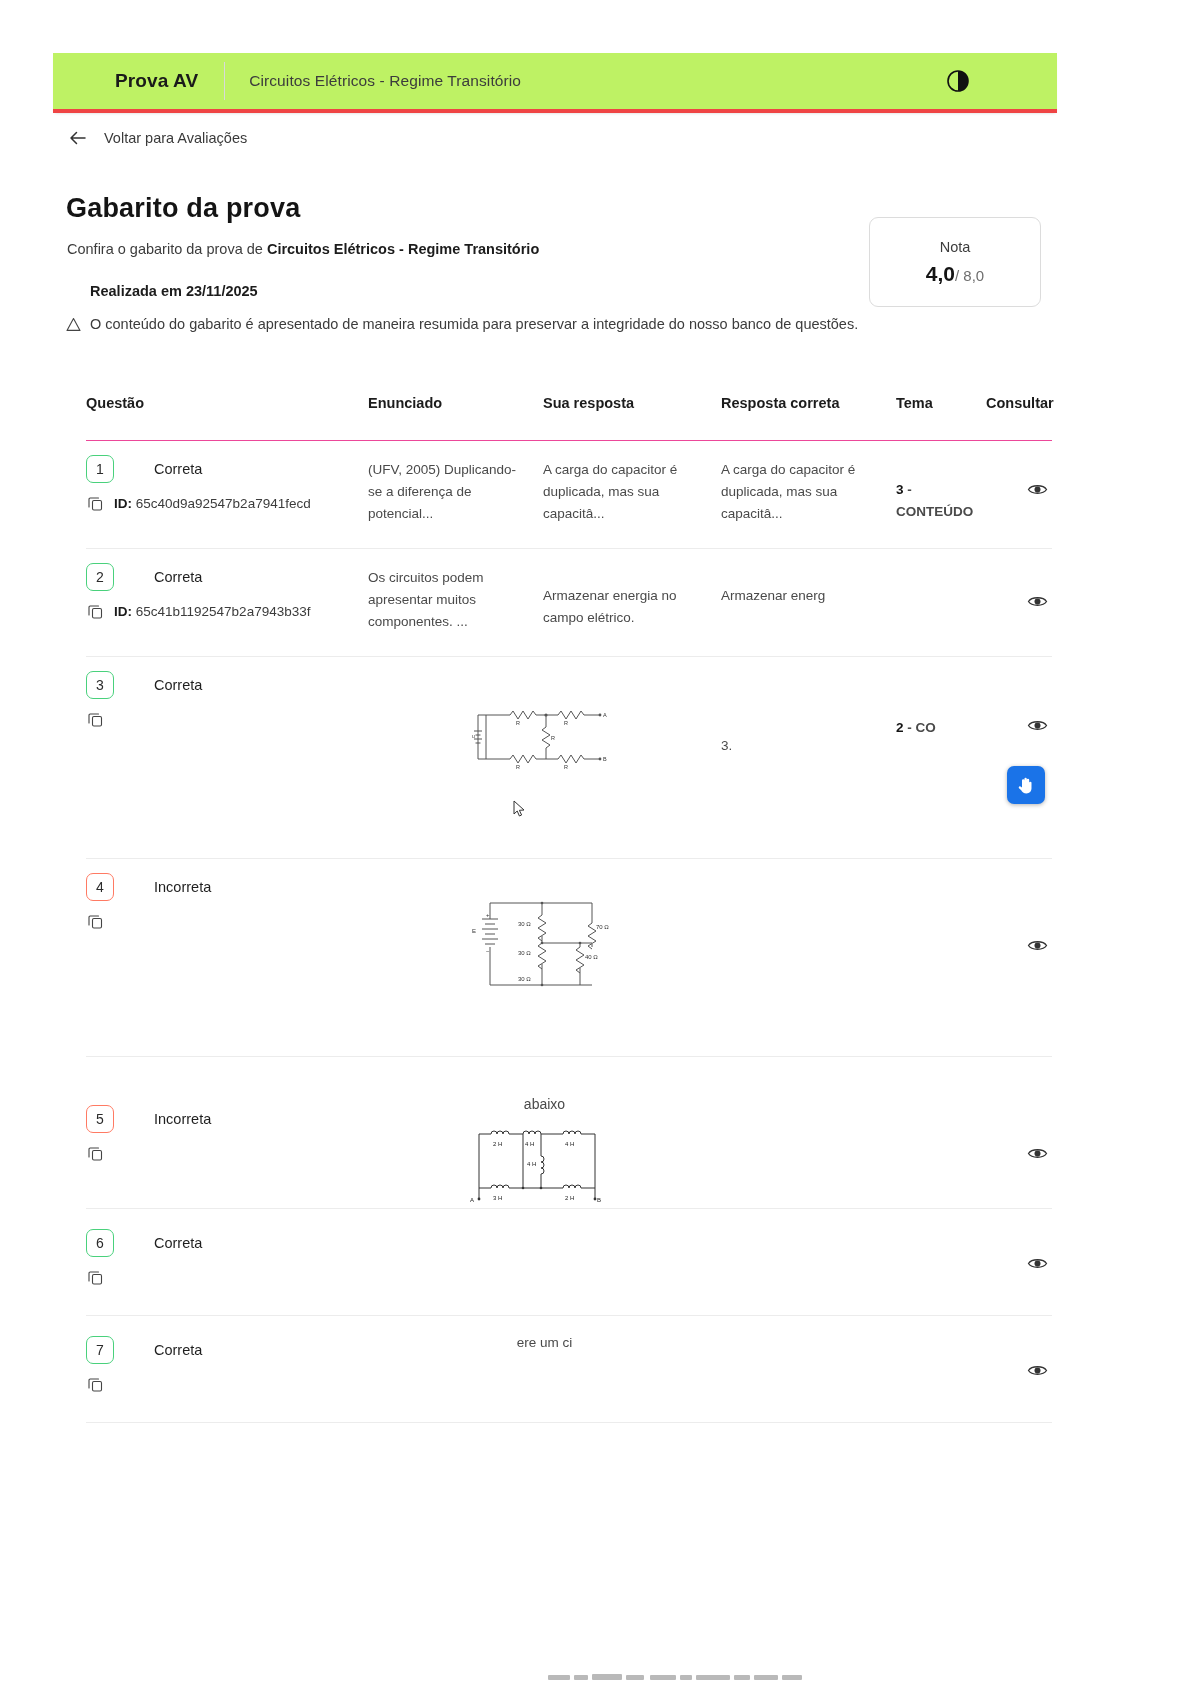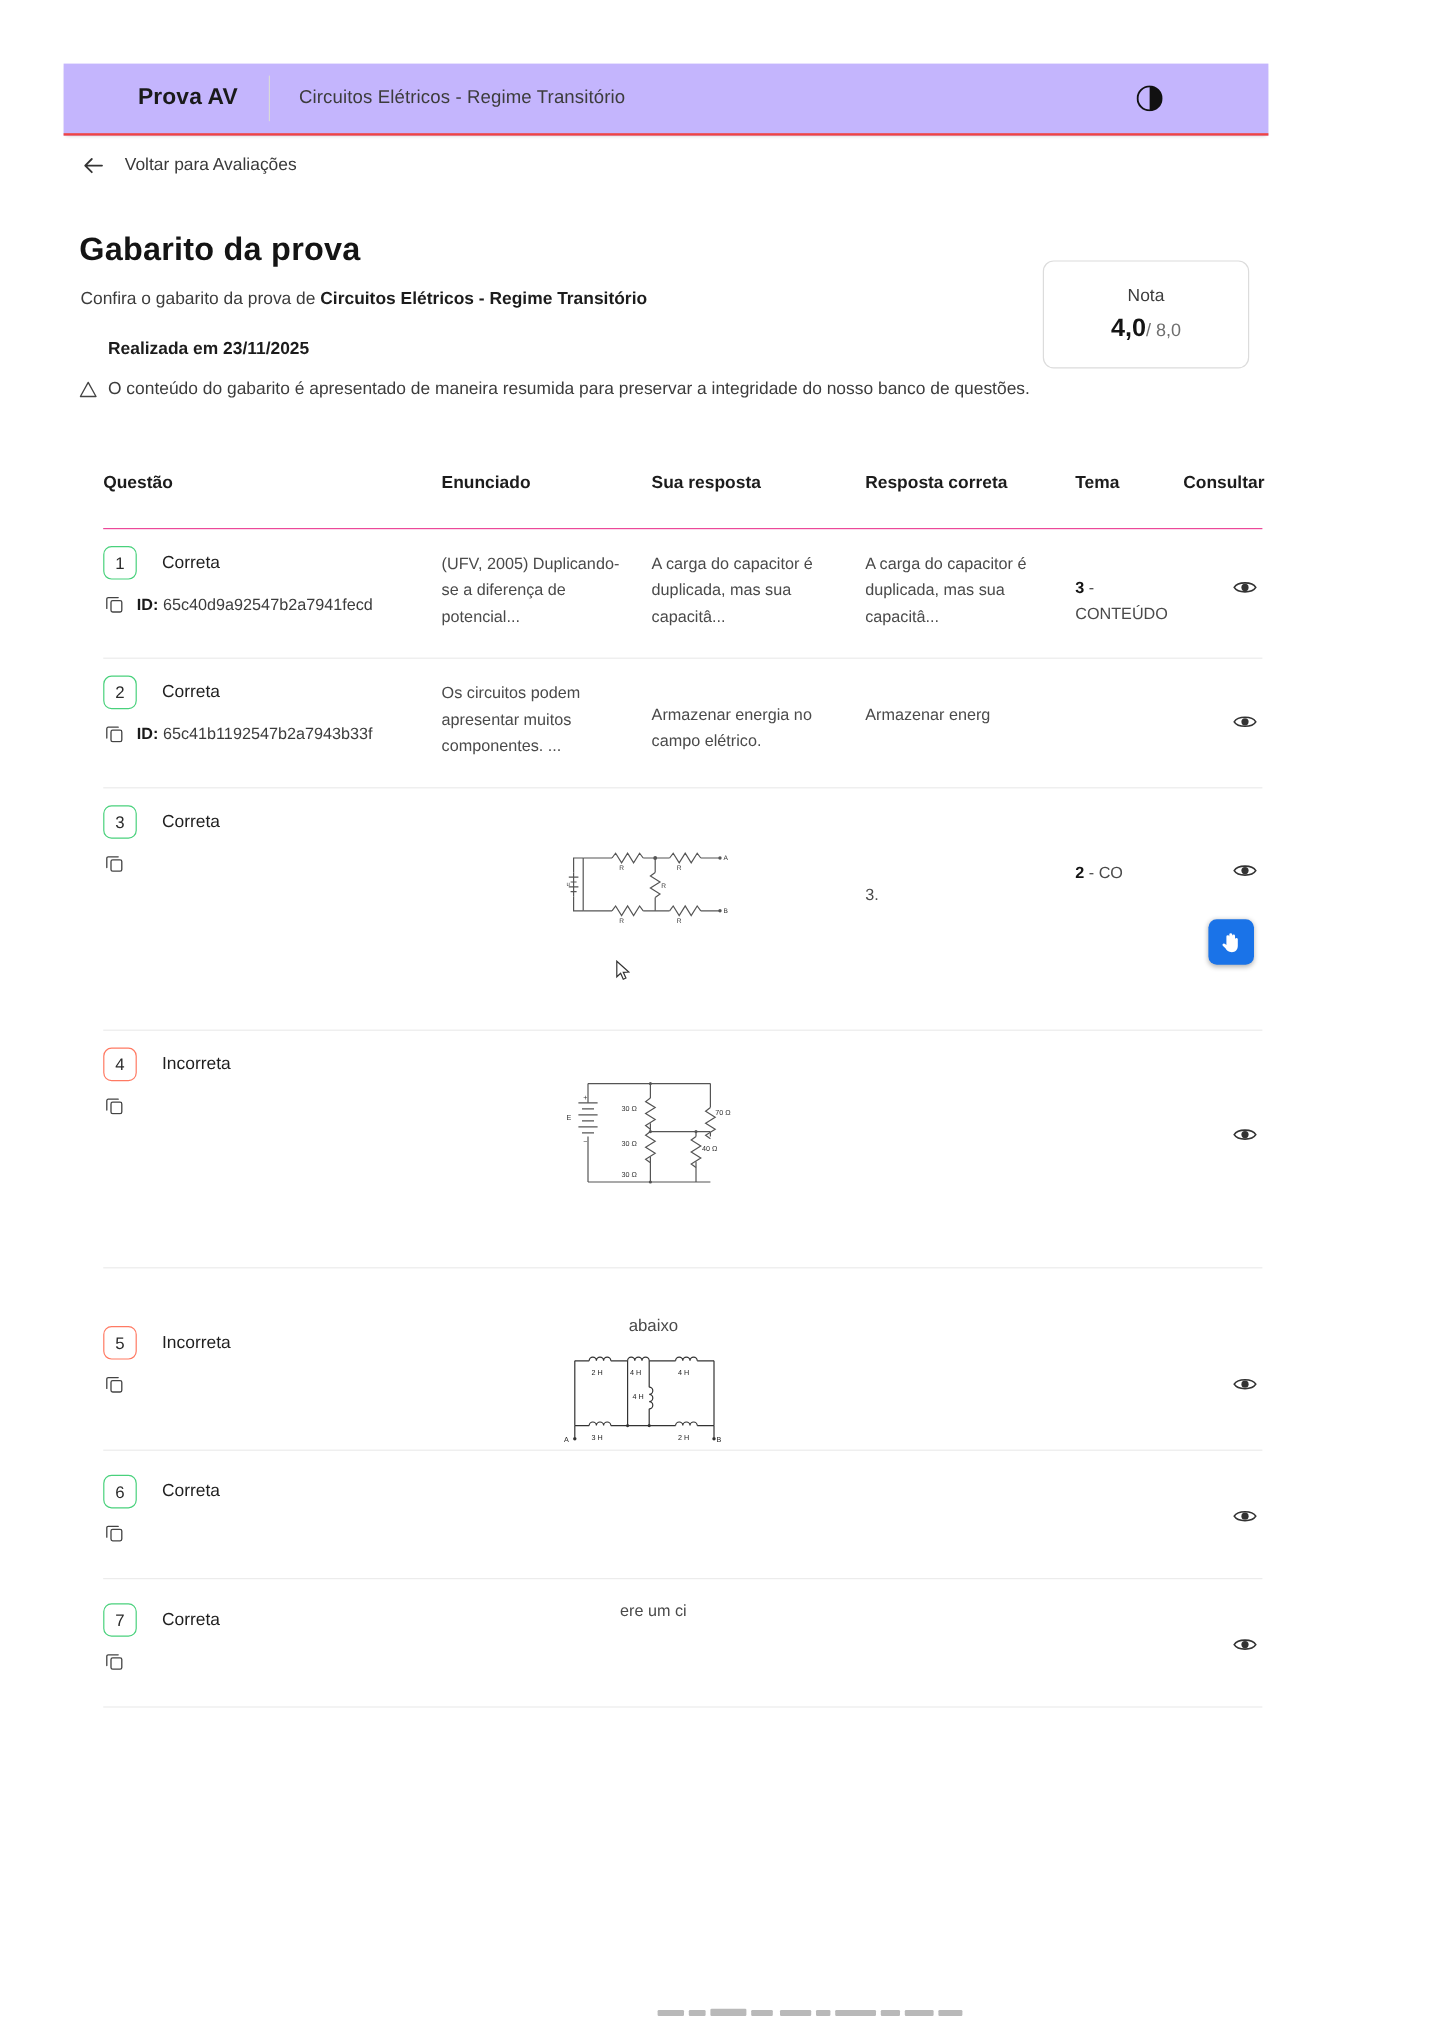--- a/index.html
+++ b/index.html
@@ -12,24 +12,24 @@
     color: #2b2b2b;
     position: relative;
     overflow: hidden;
   }
 
   
   .topbar {
     position: absolute;
     left: 53px; top: 53px;
     width: 1004px; height: 60px;
-    background: #c4b5fd;
+    background: #bef264;
     display: flex;
     align-items: center;
-    border-bottom: 2px solid #ef4444;
+    border-bottom: 4px solid #ef4444;
     box-shadow: 0 2px 3px -2px rgba(0,0,0,0.18);
   }
   .brand {
     font-size: 19px;
     font-weight: bold;
     color: #1a1a1a;
     padding-left: 62px;
     letter-spacing: 0.1px;
   }
   .brand-sep {
@@ -149,39 +149,39 @@
   .qnum {
     width: 28px; height: 28px;
     border-radius: 7px;
     display: flex; align-items: center; justify-content: center;
     font-size: 14px;
     color: #2b2b2b;
     background: #fff;
   }
   .qnum.ok  { border: 1.6px solid #49d17c; }
   .qnum.bad { border: 1.6px solid #ff7a63; }
-  .qstatus { font-size: 14.5px; color: #1f1f1f; }
+  .qstatus { font-size: 14.5px; color: #1f1f1f; margin-left: 19px; }
   .qidrow {
     display: flex; align-items: center; gap: 11px;
     margin-top: 13px; margin-left: 2px;
   }
   .copy-icon { width: 15px; height: 15px; display:block; cursor:pointer; }
   .qid { font-size: 13.5px; color: #3c3c3c; }
   .qid b { color: #1a1a1a; }
 
   .cell {
     font-size: 13.5px;
     color: #4a4a4a;
     line-height: 1.62;
     padding-top: 18px;
   }
   .cell.en { width: 175px; padding-right: 16px; }
   .cell.sr { width: 178px; padding-right: 16px; }
   .cell.rc { width: 175px; padding-right: 16px; }
-  .cell.tm { width: 90px; font-size: 13.5px; color:#4a4a4a; }
+  .cell.tm { width: 90px; font-size: 13.5px; color:#4a4a4a;font-weight:bold; }
   .cell.tm b { color: #141414; }
   .cell.cs { width: 66px; display:flex; justify-content:flex-end; padding-right: 4px;}
 
   .eye { width: 21px; height: 21px; display:block; cursor:pointer; }
 
   
   .cursor-badge {
     position: absolute;
     left: 1007px; top: 766px;
     width: 38px; height: 38px;

